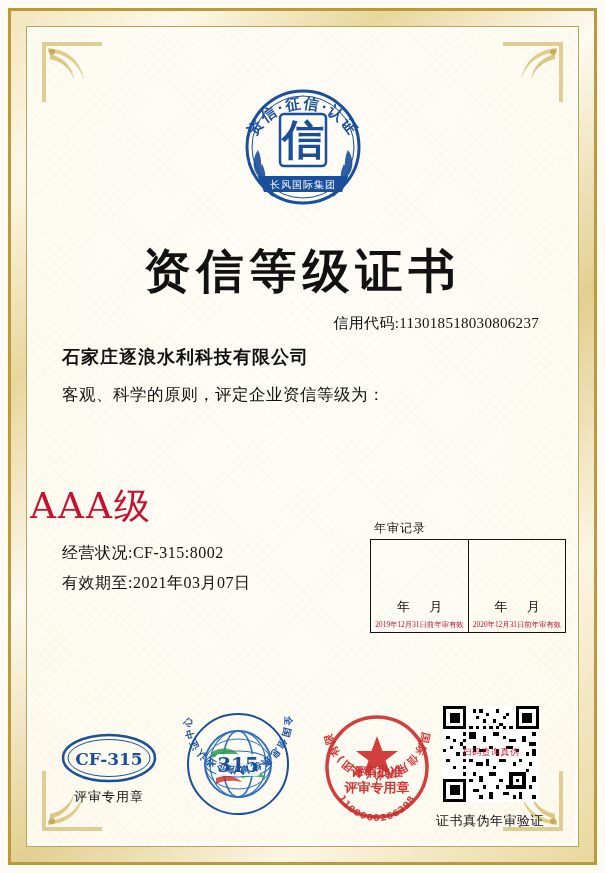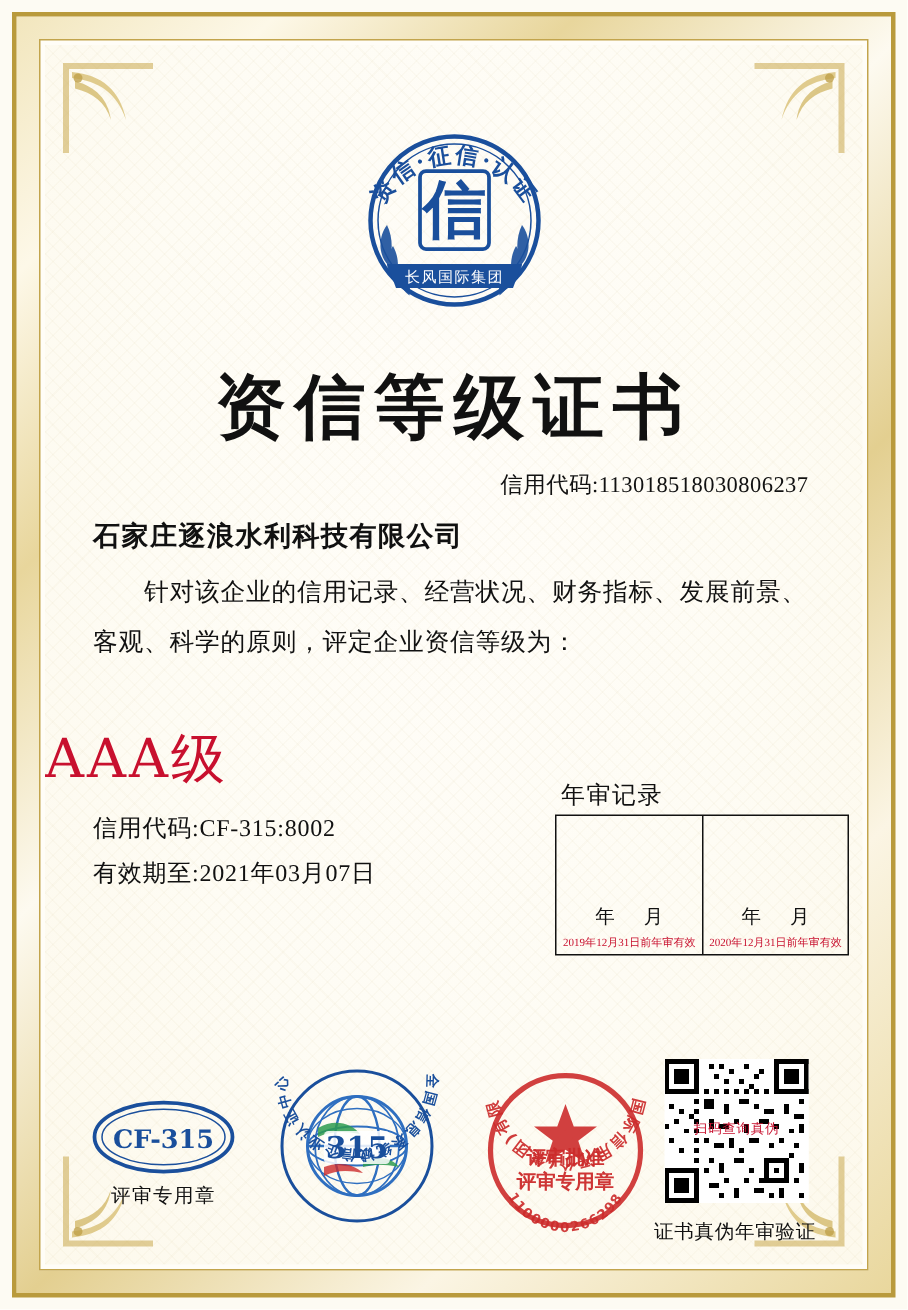--- a/index.html
+++ b/index.html
@@ -146,21 +146,21 @@
   .details div { white-space: nowrap; }
 
   
   .review {
     position: absolute;
     top: 490px;
     left: 340px;
     width: 196px;
   }
   .review-title {
-    font-size: 16px;
+    font-size: 12px;
     color: #111;
     padding-left: 4px;
     margin-bottom: 2px;
     letter-spacing: 1px;
   }
   .review-table {
     border: 1px solid #111;
     height: 92px;
     display: flex;
   }
@@ -330,28 +330,27 @@
       </div>
     </div>
 
     <div class="title">资信等级证书</div>
 
     <div class="credit-code">信用代码:113018518030806237</div>
 
     <div class="company">石家庄逐浪水利科技有限公司</div>
 
     <div class="body-text">
-      <p class="indent">针对该企业的信用记录、经营状况、财务指标、发展前景、</p>
       <p>客观、科学的原则，评定企业资信等级为：</p>
     </div>
 
     <div class="grade">AAA级</div>
 
     <div class="details">
-      <div>信用代码:CF-315:8002</div>
+      <div>经营状况:CF-315:8002</div>
       <div>有效期至:2021年03月07日</div>
     </div>
 
     <div class="review">
       <div class="review-title">年审记录</div>
       <div class="review-table">
         <div class="review-cell">
           <div class="ym">年 月</div>
           <div class="note">2019年12月31日前年审有效</div>
         </div>

